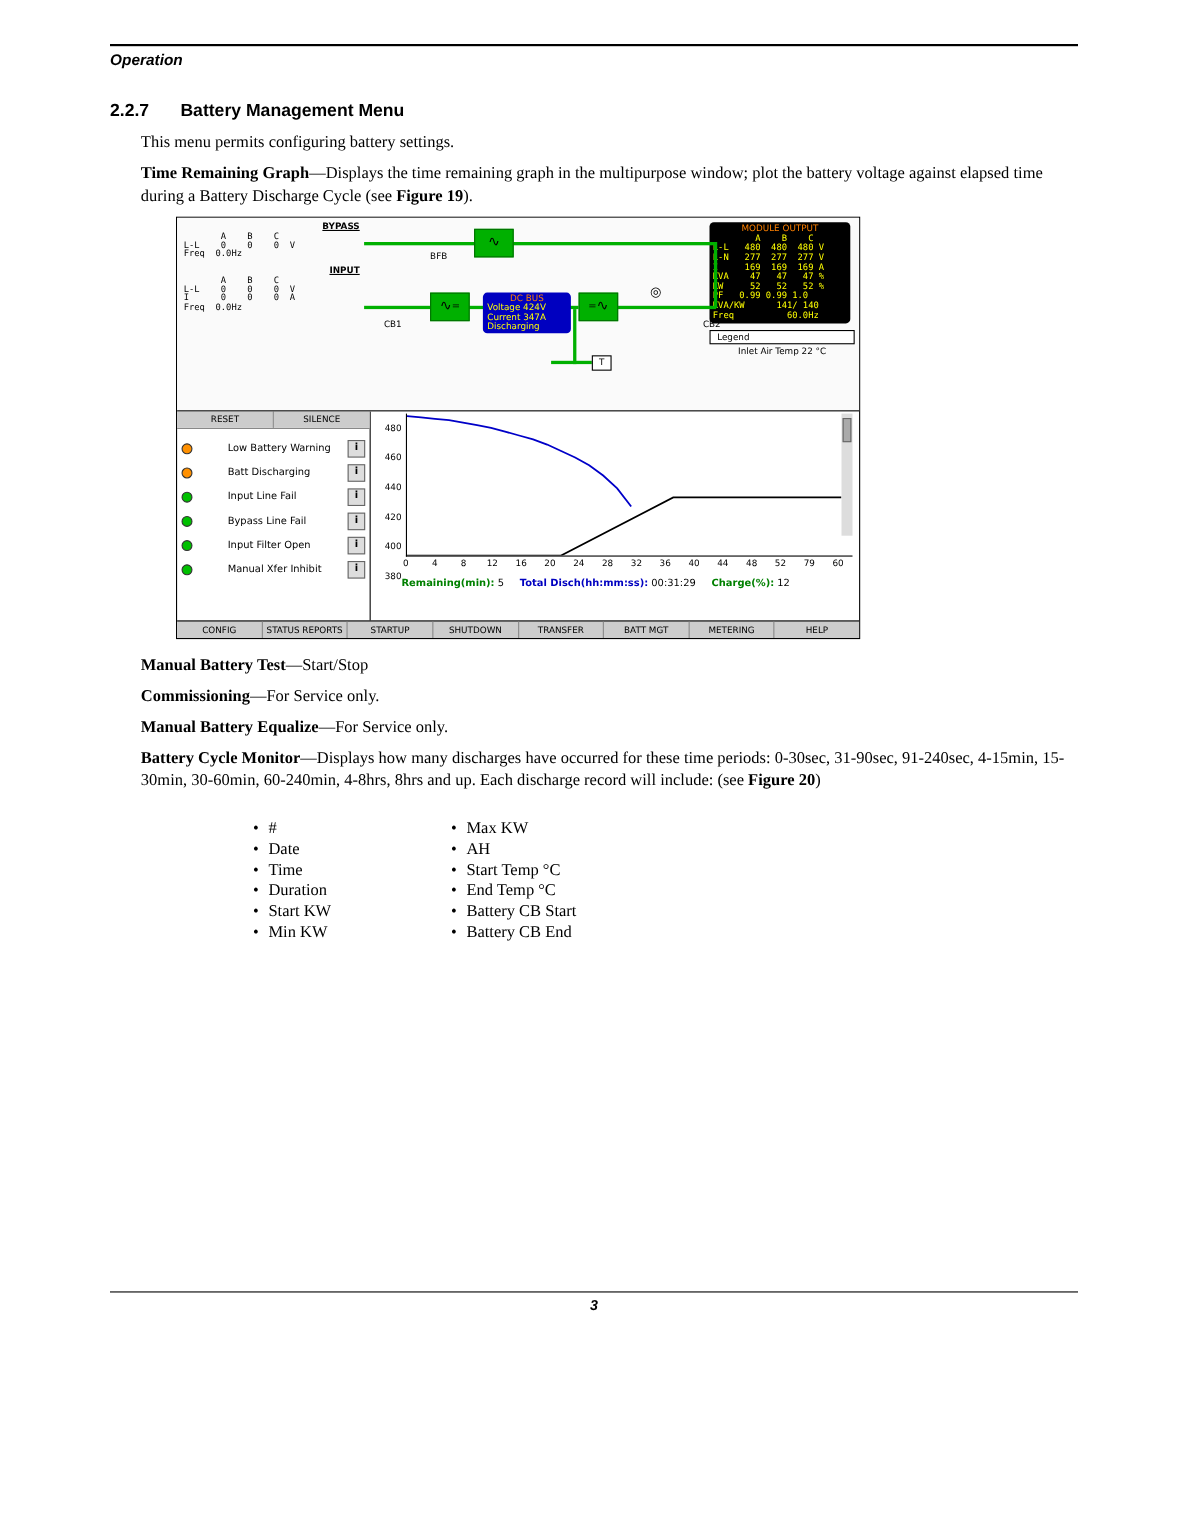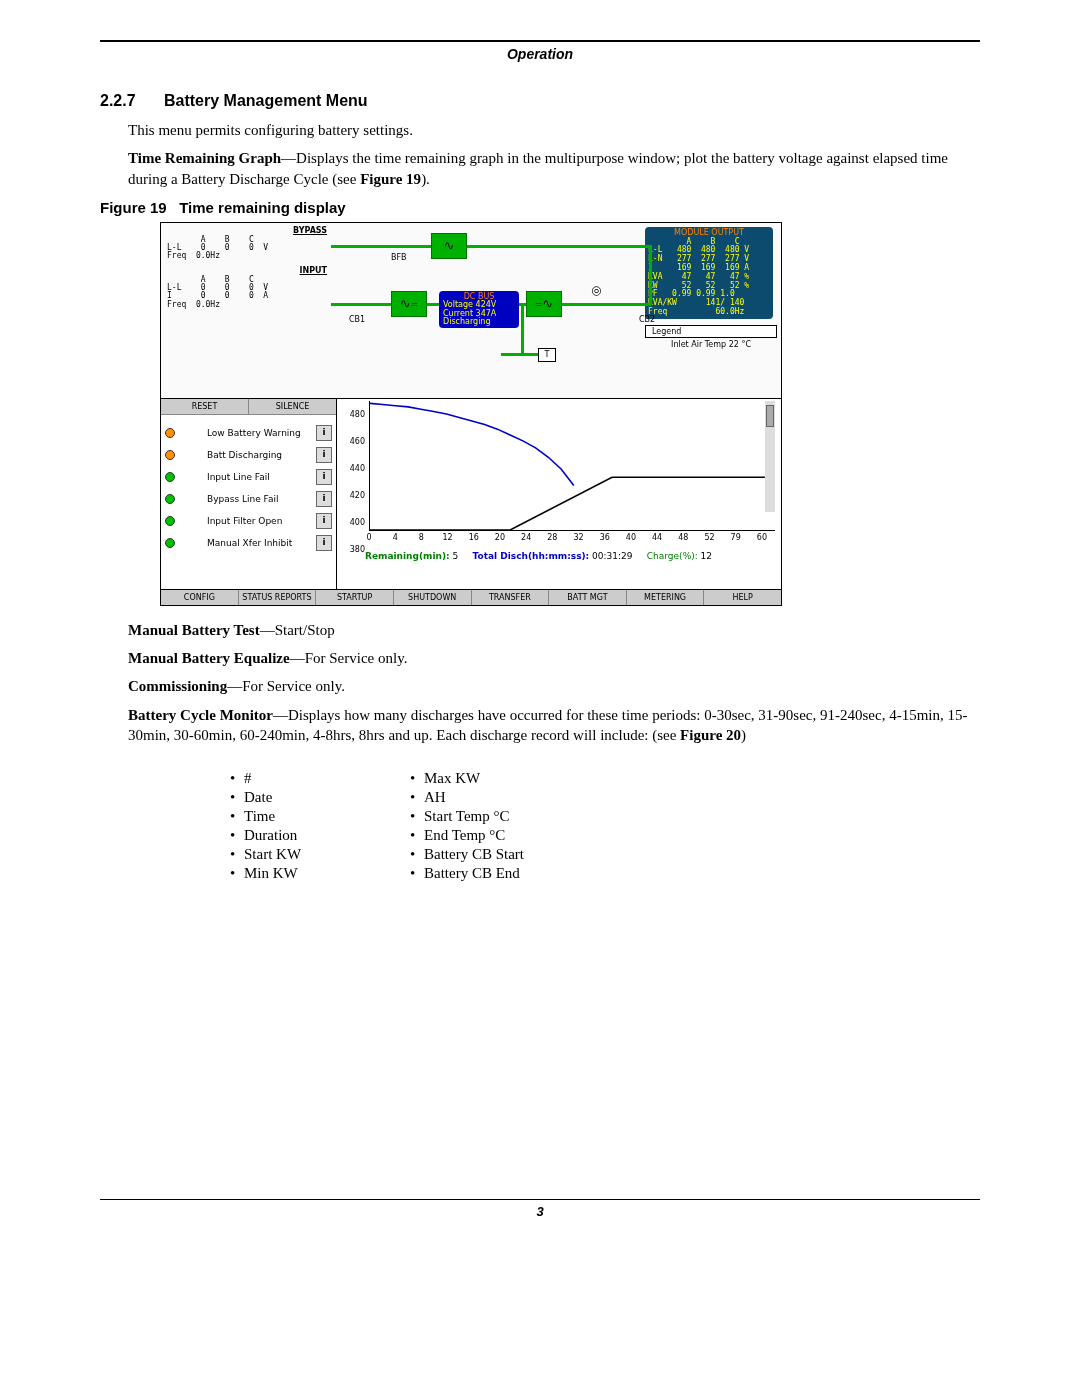--- a/index.html
+++ b/index.html
@@ -12,21 +12,21 @@
   }
   .page {
     padding: 40px 100px 40px 100px;
     box-sizing: border-box;
   }
   .header-line {
     border-top: 2px solid #000;
     margin-bottom: 4px;
   }
   .header-text {
-    text-align: center;
+    text-align: left;
     font-family: Arial, Helvetica, sans-serif;
     font-style: italic;
     font-weight: bold;
     font-size: 14px;
     margin-bottom: 30px;
   }
   .section-num {
     font-family: Arial, Helvetica, sans-serif;
     font-weight: bold;
     font-size: 16px;
@@ -100,21 +100,21 @@
     background: #0000c0;
     color: #00ff00;
     border-radius: 6px;
     padding: 2px 4px;
     font-size: 8px;
     margin-top: 4px;
     width: 150px;
   }
   .discharge-summary .ds-title { color: #ff8000; text-align:center; font-size:8px;}
   .module-output {
-    background: #0c4a6e;
+    background: #000000;
     color: #ffff00;
     border-radius: 4px;
     padding: 2px 3px;
     font-size: 8px;
     line-height: 1.1;
     width: 122px;
   }
   .module-output .mo-title { color: #ff8000; text-align:center; font-size:8px;}
   .module-output .row { white-space: pre; font-family: "DejaVu Sans Mono","Courier New",monospace;}
   .legend-box {
@@ -148,21 +148,21 @@
   .lower-right { flex:1; position:relative; padding:2px 6px 0 4px;}
   .chart-area { position:relative; width:430px; height:148px; margin-left:4px;}
   .y-axis { position:absolute; left:0; top:0; height:148px; width:22px; font-size:8px; text-align:right;}
   .y-tick { position:absolute; right:2px; transform:translateY(-50%);}
   .plot { position:absolute; left:24px; top:0; right:0; bottom:18px; border-left:1px solid #000; border-bottom:1px solid #000;}
   .x-axis { position:absolute; left:24px; right:0; bottom:0; height:16px; font-size:8px;}
   .x-tick { position:absolute; top:0; transform:translateX(-50%);}
   .chart-caption { font-size:9px; margin-top:2px; padding-left:24px;}
   .chart-caption .rem { color:#008000; font-weight:bold;}
   .chart-caption .tot { color:#0000c0; font-weight:bold;}
-  .chart-caption .chg { color:#008000; font-weight:normal;}
+  .chart-caption .chg { color:#008000; font-weight:bold;}
   .menubar { display:flex; border-top:1px solid #000; background:#ccc;}
   .menubar .m { flex:1; text-align:center; padding:3px 0; font-size:8px; font-family:"DejaVu Sans",Arial,sans-serif; border-right:1px solid #888;}
   .menubar .m:last-child{border-right:0;}
   .scrollbar { position:absolute; right:0; top:0; bottom:18px; width:10px; background:#ddd;}
   .scroll-thumb { position:absolute; left:1px; right:1px; top:4px; height:20px; background:#aaa; border:1px solid #666;}
 
   
   .bus { position:absolute; background:#00b000;}
   .block { position:absolute; background:#00b000; border:1px solid #007000; color:#000; font-size:13px; display:flex; align-items:center; justify-content:center;}
   .bfb-label { position:absolute; font-size:8px; color:#000;}
@@ -202,23 +202,20 @@
     <span class="section-num">2.2.7</span>
     <span class="section-title">Battery Management Menu</span>
   </div>
 
   <div class="body-text">This menu permits configuring battery settings.</div>
 
   <div class="body-text">
     <b>Time Remaining Graph</b><span>—Displays the time remaining graph in the multipurpose window; plot the battery voltage against elapsed time during a Battery Discharge Cycle (see </span><b>Figure 19</b><span>).</span>
   </div>
 
-  <div class="fig-caption">
-    <span>Figure 19</span>&nbsp;&nbsp;&nbsp;<span>Time remaining display</span>
-  </div>
 
   <div class="fig-wrap">
     <div class="ups-screen">
 
       <div class="mimic">
         <div class="mimic-col1">
           <div class="tiny-title">BYPASS</div>
           <div class="phase-row">       A    B    C</div>
           <div class="phase-row">L-L    0    0    0  V</div>
           <div class="phase-row">Freq  0.0Hz</div>
@@ -380,24 +377,24 @@
           <div class="m">METERING</div>
           <div class="m">HELP</div>
         </div>
     </div>
   </div>
 
   <div class="body-text">
     <b>Manual Battery Test</b><span>—Start/Stop</span>
   </div>
   <div class="body-text">
+    <b>Commissioning</b><span>—For Service only.</span>
+  </div>
+  <div class="body-text">
     <b>Manual Battery Equalize</b><span>—For Service only.</span>
-  </div>
-  <div class="body-text">
-    <b>Commissioning</b><span>—For Service only.</span>
   </div>
   <div class="body-text">
     <b>Battery Cycle Monitor</b><span>—Displays how many discharges have occurred for these time periods: 0-30sec, 31-90sec, 91-240sec, 4-15min, 15-30min, 30-60min, 60-240min, 4-8hrs, 8hrs and up. Each discharge record will include: (see </span><b>Figure 20</b><span>)</span>
   </div>
 
   <div class="record-cols">
     <ul class="col" id="rec-col1">
         <li>#</li>
         <li>Date</li>
         <li>Time</li>

